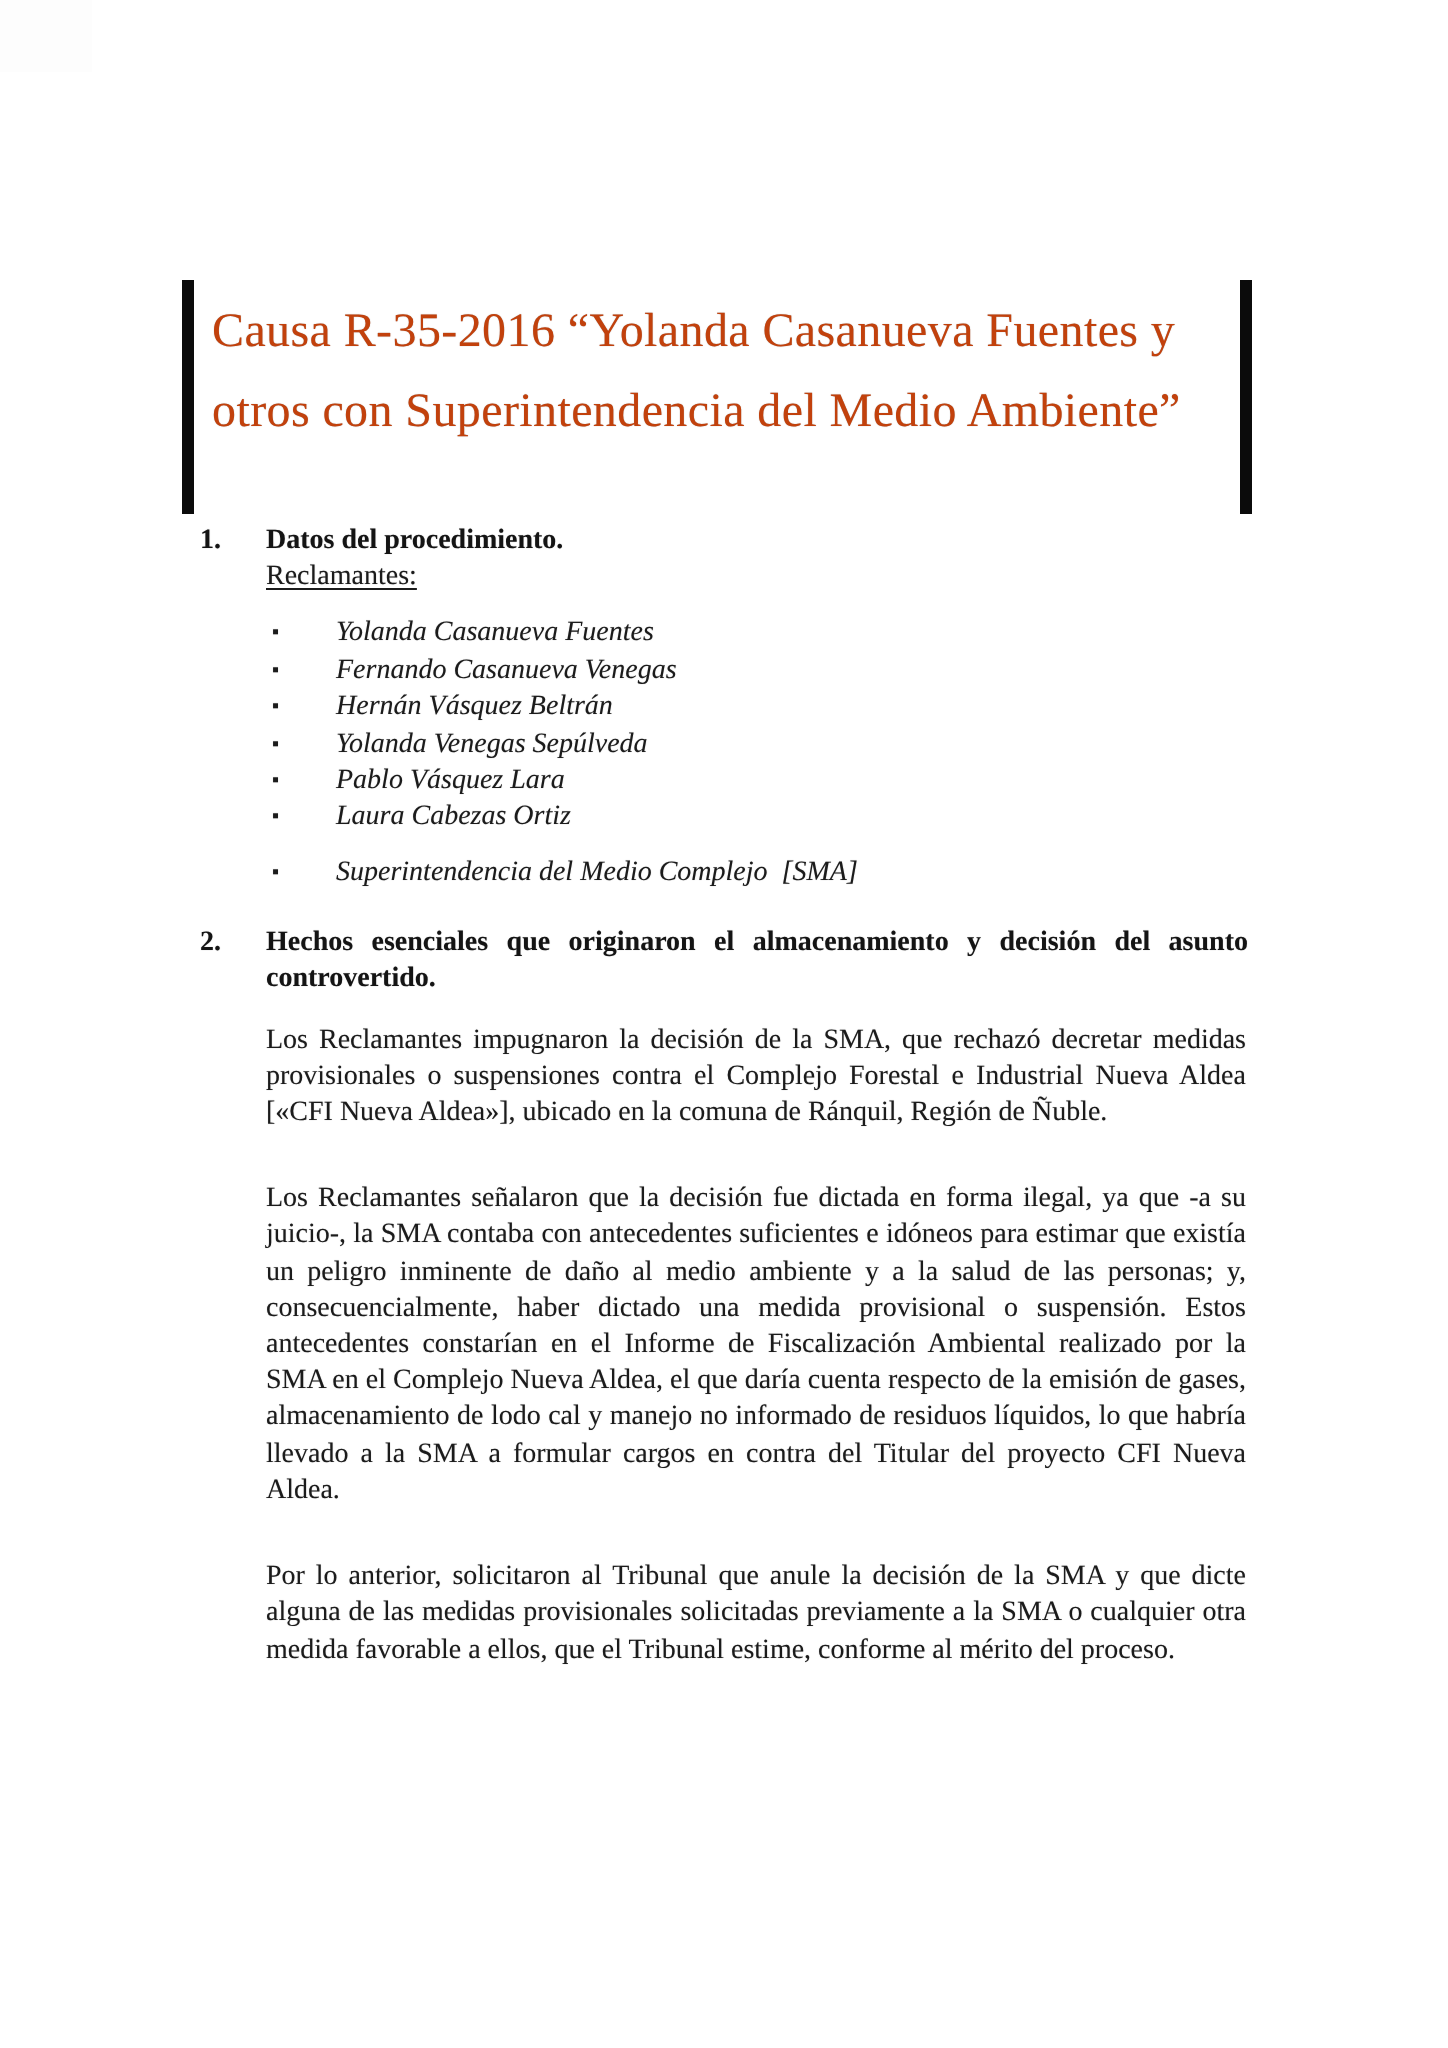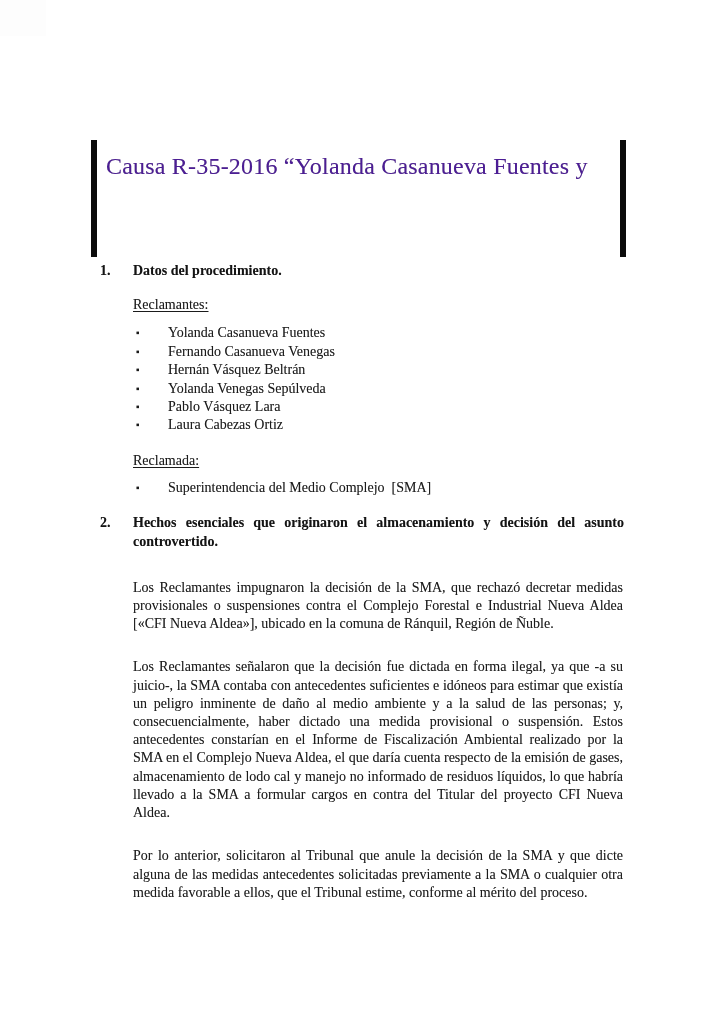--- a/index.html
+++ b/index.html
@@ -28,21 +28,21 @@
     width: 535px;
     height: 117px;
     border-left: 6px solid #0b0b0b;
     border-right: 6px solid #0b0b0b;
     padding: 6px 0 0 9px;
   }
   .title-line {
     font-size: 24px;
     line-height: 40px;
     letter-spacing: 0.2px;
-    color: #4c1d95;
+    color: #c2410c;
     white-space: nowrap;
   }
   
   .content {
     position: absolute;
     left: 100px;
     top: 262px;
     width: 524px;
     font-size: 14px;
     line-height: 18.2px;
@@ -53,54 +53,55 @@
     color: #141414;
   }
   .sec-heading .num { width: 33px; flex-shrink: 0; }
   .sec-heading .htext { flex: 1; text-align: justify; }
   .label {
     margin-left: 33px;
     text-decoration: underline;
     text-underline-offset: 2px;
   }
   .sec1-heading { margin-top: 0; }
-  .label-reclamantes { margin-top: 16px; }
+  .label-reclamantes { }
   .bullet-list { margin-top: 10px; }
   .bullet-list.single { margin-top: 9px; }
   .li {
     display: flex;
     margin-left: 36px;
     line-height: 18.4px;
   }
   .li .b {
     width: 32px;
     flex-shrink: 0;
     font-size: 10px;
     line-height: 18.4px;
   }
-  .li .t { flex: 1; white-space: pre-wrap; }
+  .li .t { flex: 1; white-space: pre-wrap; font-style: italic; }
   .label-reclamada { margin-top: 17px; }
   .sec2-heading { margin-top: 17px; }
   .para {
     margin-left: 33px;
     margin-top: 25px;
     text-align: justify;
     width: 490px;
   }
-  .para-first { margin-top: 28px; }
+  .para-first { margin-top: 12px; }
 </style>
 </head>
 <body>
 
 <div class="page">
 
   <div class="scan-artifact"></div>
 
   <div class="title-box">
     <div class="title-line">Causa R-35-2016 “Yolanda Casanueva Fuentes y</div>
+    <div class="title-line">otros con Superintendencia del Medio Ambiente”</div>
   </div>
 
   <div class="content">
 
     <div class="sec-heading sec1-heading">
       <span class="num">1.</span>
       <span class="htext">Datos del procedimiento.</span>
     </div>
 
     <div class="label label-reclamantes">Reclamantes:</div>
@@ -125,32 +126,31 @@
       <div class="li">
         <span class="b">▪</span>
         <span class="t">Pablo Vásquez Lara</span>
       </div>
       <div class="li">
         <span class="b">▪</span>
         <span class="t">Laura Cabezas Ortiz</span>
       </div>
     </div>
 
-    <div class="label label-reclamada">Reclamada:</div>
 
     <div class="bullet-list single">
       <div class="li">
         <span class="b">▪</span>
         <span class="t">Superintendencia del Medio Complejo  [SMA]</span>
       </div>
     </div>
 
     <div class="sec-heading sec2-heading">
       <span class="num">2.</span>
       <span class="htext">Hechos esenciales que originaron el almacenamiento y decisión del asunto controvertido.</span>
     </div>
 
     <p class="para para-first">Los Reclamantes impugnaron la decisión de la SMA, que rechazó decretar medidas provisionales o suspensiones contra el Complejo Forestal e Industrial Nueva Aldea [«CFI Nueva Aldea»], ubicado en la comuna de Ránquil, Región de Ñuble.</p>
     <p class="para">Los Reclamantes señalaron que la decisión fue dictada en forma ilegal, ya que -a su juicio-, la SMA contaba con antecedentes suficientes e idóneos para estimar que existía un peligro inminente de daño al medio ambiente y a la salud de las personas; y, consecuencialmente, haber dictado una medida provisional o suspensión. Estos antecedentes constarían en el Informe de Fiscalización Ambiental realizado por la SMA en el Complejo Nueva Aldea, el que daría cuenta respecto de la emisión de gases, almacenamiento de lodo cal y manejo no informado de residuos líquidos, lo que habría llevado a la SMA a formular cargos en contra del Titular del proyecto CFI Nueva Aldea.</p>
-    <p class="para">Por lo anterior, solicitaron al Tribunal que anule la decisión de la SMA y que dicte alguna de las medidas antecedentes solicitadas previamente a la SMA o cualquier otra medida favorable a ellos, que el Tribunal estime, conforme al mérito del proceso.</p>
+    <p class="para">Por lo anterior, solicitaron al Tribunal que anule la decisión de la SMA y que dicte alguna de las medidas provisionales solicitadas previamente a la SMA o cualquier otra medida favorable a ellos, que el Tribunal estime, conforme al mérito del proceso.</p>
 
   </div>
 </div>
 
 </body></html>

